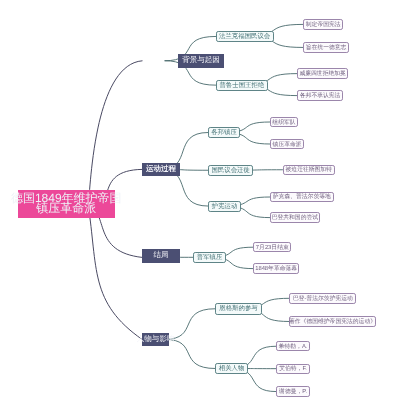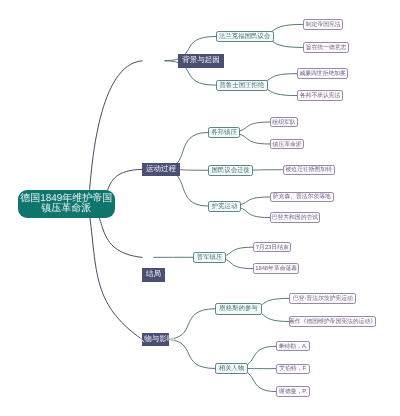--- a/index.html
+++ b/index.html
@@ -5,22 +5,22 @@
 <style>
   html,body{margin:0;padding:0;background:#ffffff;}
   body{width:400px;height:416px;overflow:hidden;
        font-family:"Liberation Sans","DejaVu Sans",sans-serif;
        -webkit-font-smoothing:antialiased;}
   #stage{position:relative;width:400px;height:416px;background:#fff;}
   svg#links{position:absolute;left:0;top:0;width:400px;height:416px;overflow:visible;}
   .node{position:absolute;box-sizing:border-box;display:flex;align-items:center;
         justify-content:center;white-space:nowrap;overflow:visible;
         text-rendering:geometricPrecision;}
-  .n-root{background:#0f766e;color:#eef2f7;line-height:9.9px;text-align:center;
-          font-size:10px;letter-spacing:0px;flex-direction:column;font-weight:500;border-radius:9px;}
+  .n-root{background:#ec4899;color:#eef2f7;line-height:9.9px;text-align:center;
+          font-size:12px;letter-spacing:0px;flex-direction:column;font-weight:500;}
   .n-l1{background:#4b4f73;color:#f2f3f8;font-size:7.55px;letter-spacing:0px;}
   .n-l2{background:#f4fafa;border:0.8px solid #5e8487;color:#3f6e72;font-size:6.4px;border-radius:2.2px;}
   .n-l3{background:#fcfaFd;border:0.8px solid #9b86ab;color:#6d5d7d;font-size:5.8px;border-radius:2.2px;}
 </style>
 </head>
 <body>
 
 <div id="stage">
   <svg id="links" viewBox="0 0 400 416">
       <path d="M 88 204 C 90.4 209.4, 89.8 64.7, 142.1 60.8" fill="none" stroke="#4a4a63" stroke-width="1" stroke-linecap="round"></path>
@@ -57,30 +57,30 @@
         <span>德国1849年维护帝国</span>
         <span>镇压革命派</span>
       </div>
       <div class="node n-l1" style="left: 142.1px; top: 53.9px; width: 45.8px; height: 13.7px; margin-left: 36px;">背景与起因</div>
       <div class="node n-l2" style="left: 215.6px; top: 30.5px; width: 58.1px; height: 11.9px;">法兰克福国民议会</div>
       <div class="node n-l3" style="left: 302.9px; top: 19.1px; width: 40.6px; height: 10.6px;">制定帝国宪法</div>
       <div class="node n-l3" style="left: 302.9px; top: 42.1px; width: 46.4px; height: 10.7px;">旨在统一德意志</div>
       <div class="node n-l2" style="left: 215.6px; top: 79.5px; width: 52.5px; height: 11.3px;">普鲁士国王拒绝</div>
       <div class="node n-l3" style="left: 297px; top: 68.4px; width: 51.3px; height: 10.4px;">威廉四世拒绝加冕</div>
       <div class="node n-l3" style="left: 297px; top: 90.4px; width: 46.2px; height: 10.4px;">各邦不承认宪法</div>
-      <div class="node n-l1" style="left: 142.1px; top: 162.5px; width: 37.8px; height: 13.8px;">运动过程</div>
+      <div class="node n-l1" style="left: 142.1px; top: 162.5px; width: 37.8px; height: 13.8px; font-weight: bold;">运动过程</div>
       <div class="node n-l2" style="left: 207.9px; top: 126.6px; width: 32.2px; height: 11.8px;">各邦镇压</div>
       <div class="node n-l3" style="left: 269.7px; top: 116.8px; width: 28.5px; height: 10.4px;">组织军队</div>
       <div class="node n-l3" style="left: 269.7px; top: 138.8px; width: 34.8px; height: 10.4px;">镇压革命派</div>
       <div class="node n-l2" style="left: 208px; top: 164.5px; width: 45.3px; height: 11.5px;">国民议会迁徙</div>
       <div class="node n-l3" style="left: 282.5px; top: 164.5px; width: 52.5px; height: 10.5px;">被迫迁往斯图加特</div>
       <div class="node n-l2" style="left: 207.9px; top: 200.5px; width: 33.4px; height: 11.1px;">护宪运动</div>
       <div class="node n-l3" style="left: 269.8px; top: 191.7px; width: 64px; height: 10.6px;">萨克森、普法尔茨等地</div>
       <div class="node n-l3" style="left: 269.8px; top: 212.4px; width: 50.1px; height: 10.4px;">巴登共和国的尝试</div>
-      <div class="node n-l1" style="left: 142.1px; top: 268px; width: 23px; height: 13.9px;">结局</div>
+      <div class="node n-l1" style="left: 142.1px; top: 249px; width: 38px; height: 13.9px;">结局</div>
       <div class="node n-l2" style="left: 193.3px; top: 251.7px; width: 32.5px; height: 11.2px;">普军镇压</div>
       <div class="node n-l3" style="left: 253.1px; top: 242px; width: 38.4px; height: 10.4px;">7月23日结束</div>
       <div class="node n-l3" style="left: 253.1px; top: 263.4px; width: 46.1px; height: 10.4px;">1848年革命落幕</div>
       <div class="node n-l1" style="left: 142.1px; top: 332.5px; width: 27px; height: 13.7px;">人物与影响</div>
       <div class="node n-l2" style="left: 215.1px; top: 302.9px; width: 46.8px; height: 11.7px;">恩格斯的参与</div>
       <div class="node n-l3" style="left: 289.4px; top: 293px; width: 67px; height: 10.6px;">巴登-普法尔茨护宪运动</div>
       <div class="node n-l3" style="left: 289.3px; top: 316.3px; width: 86.4px; height: 10.4px;">著作《德国维护帝国宪法的运动》</div>
       <div class="node n-l2" style="left: 215.3px; top: 362.8px; width: 32.6px; height: 11.4px;">相关人物</div>
       <div class="node n-l3" style="left: 275.8px; top: 341.1px; width: 34.5px; height: 10.3px;">希特勒，A.</div>
       <div class="node n-l3" style="left: 275.8px; top: 363.5px; width: 34.5px; height: 10.3px;">艾伯特，F.</div>

